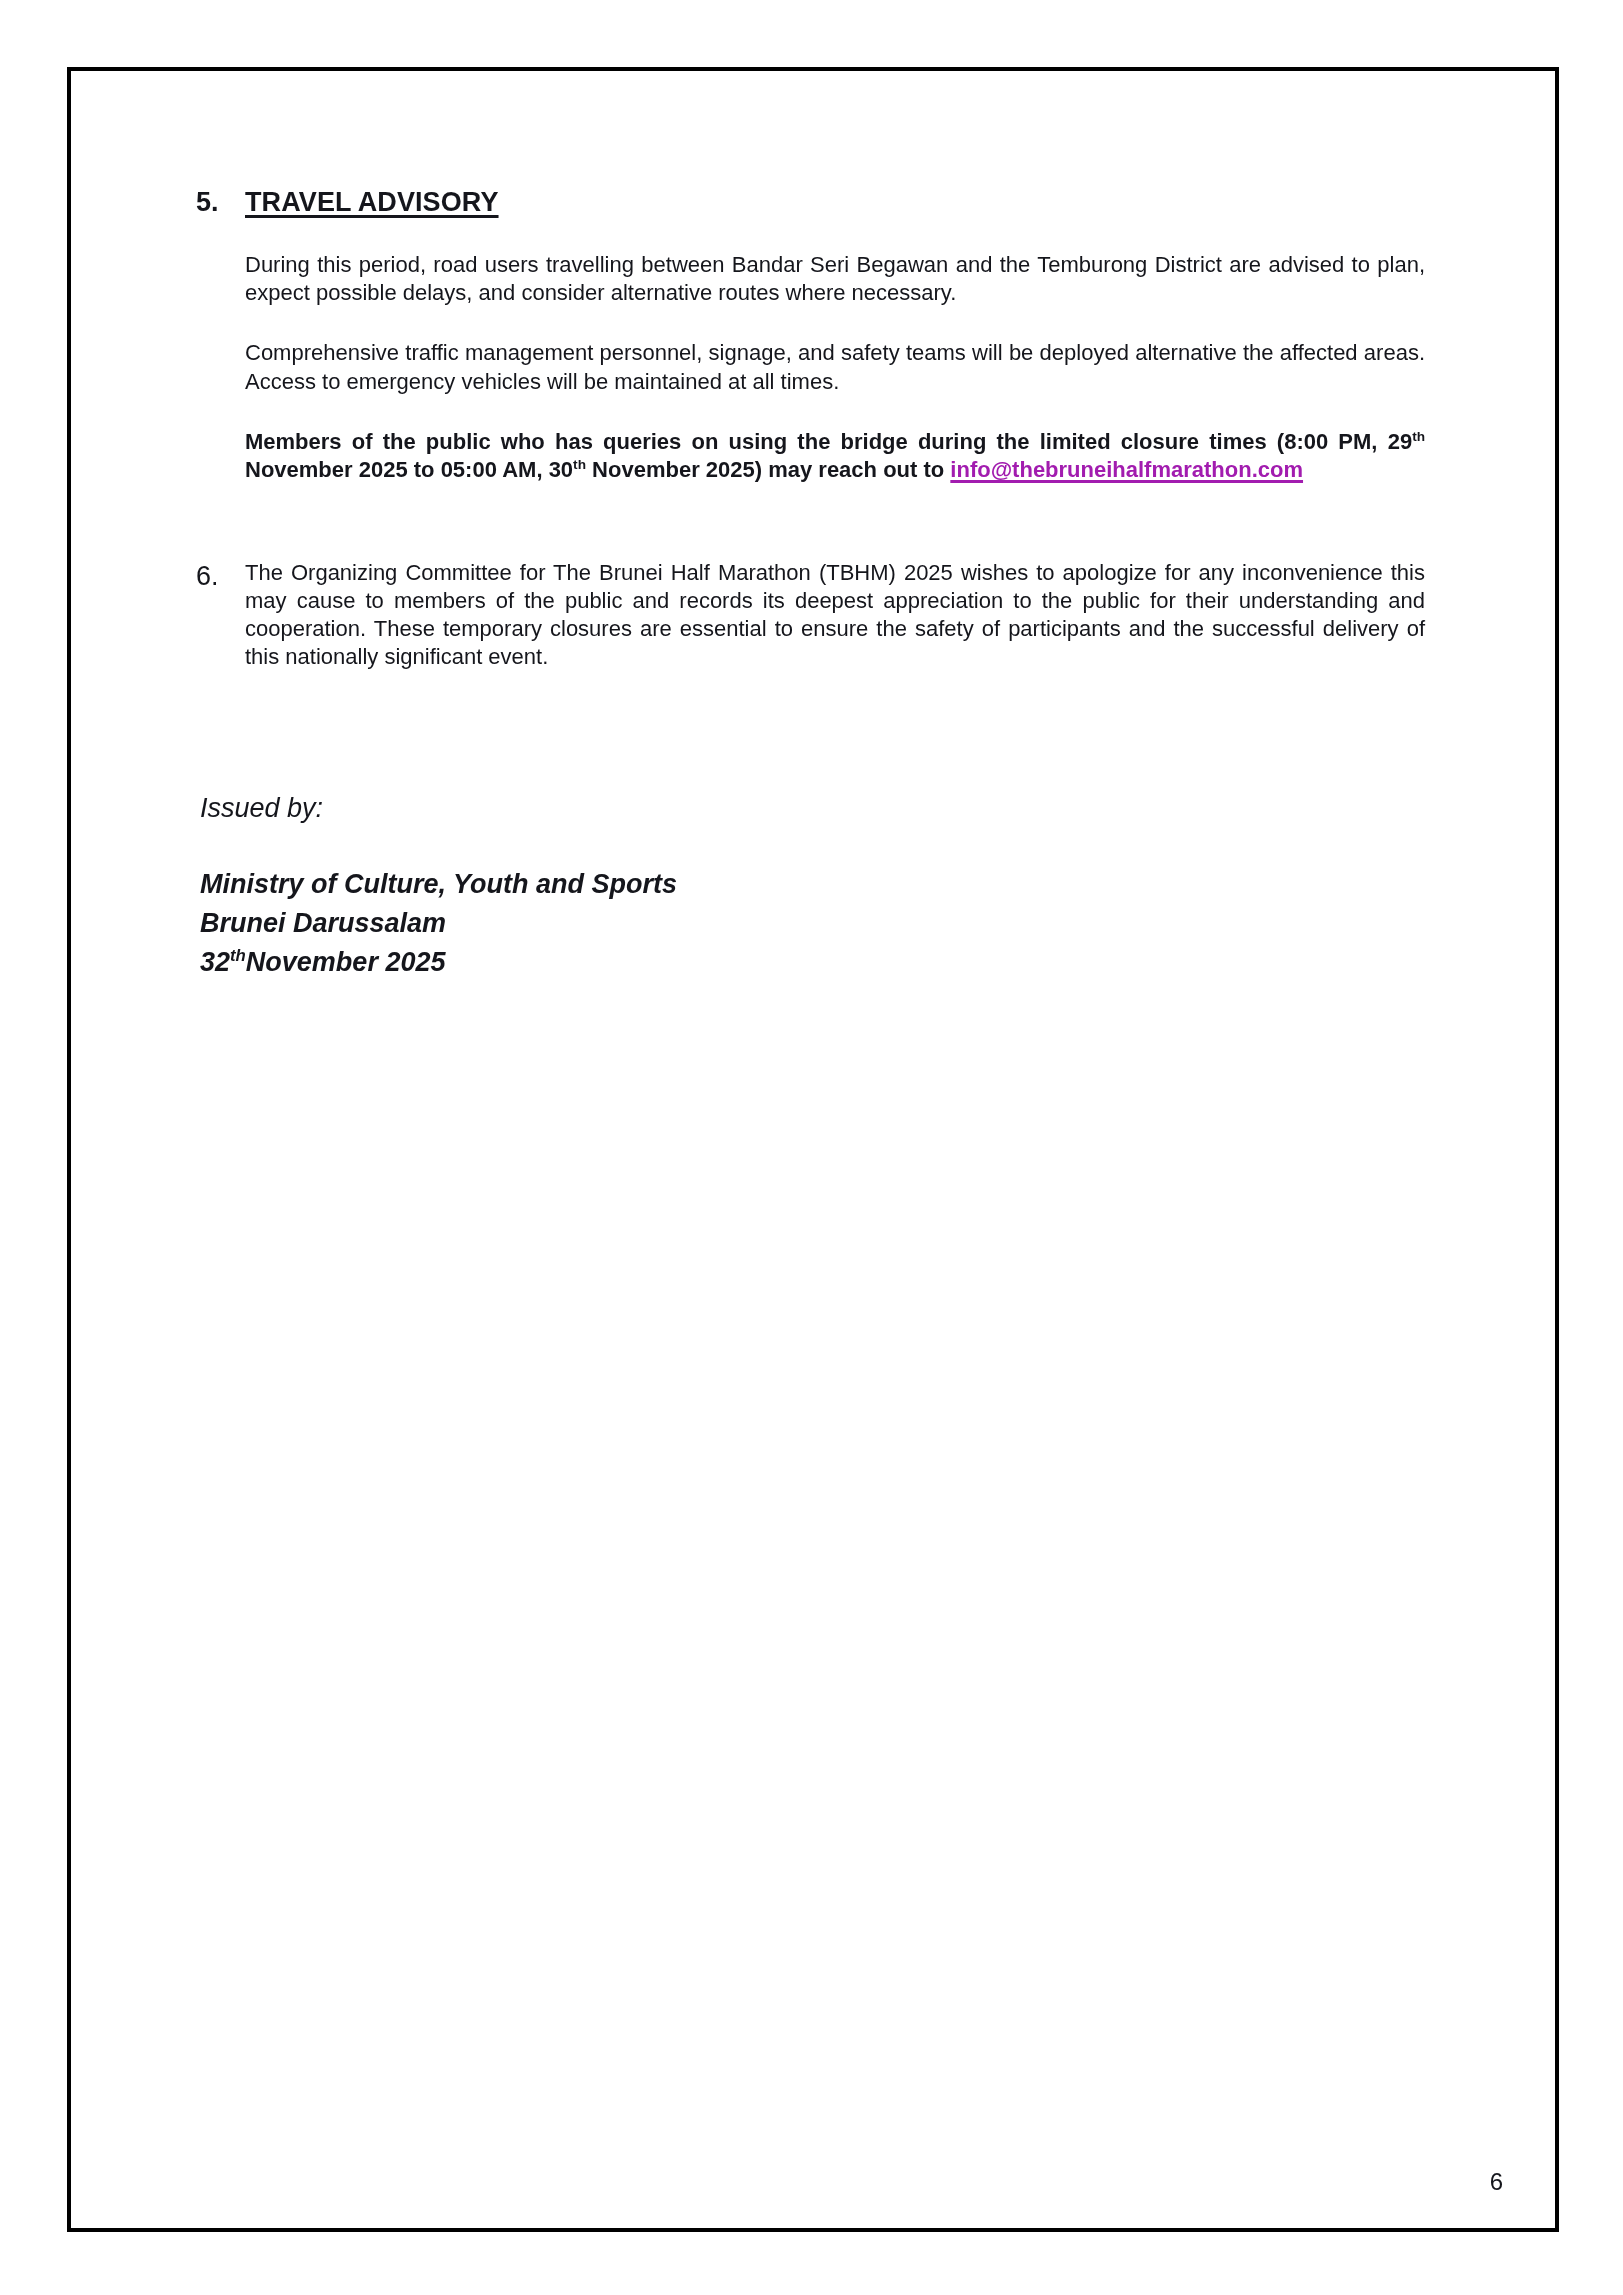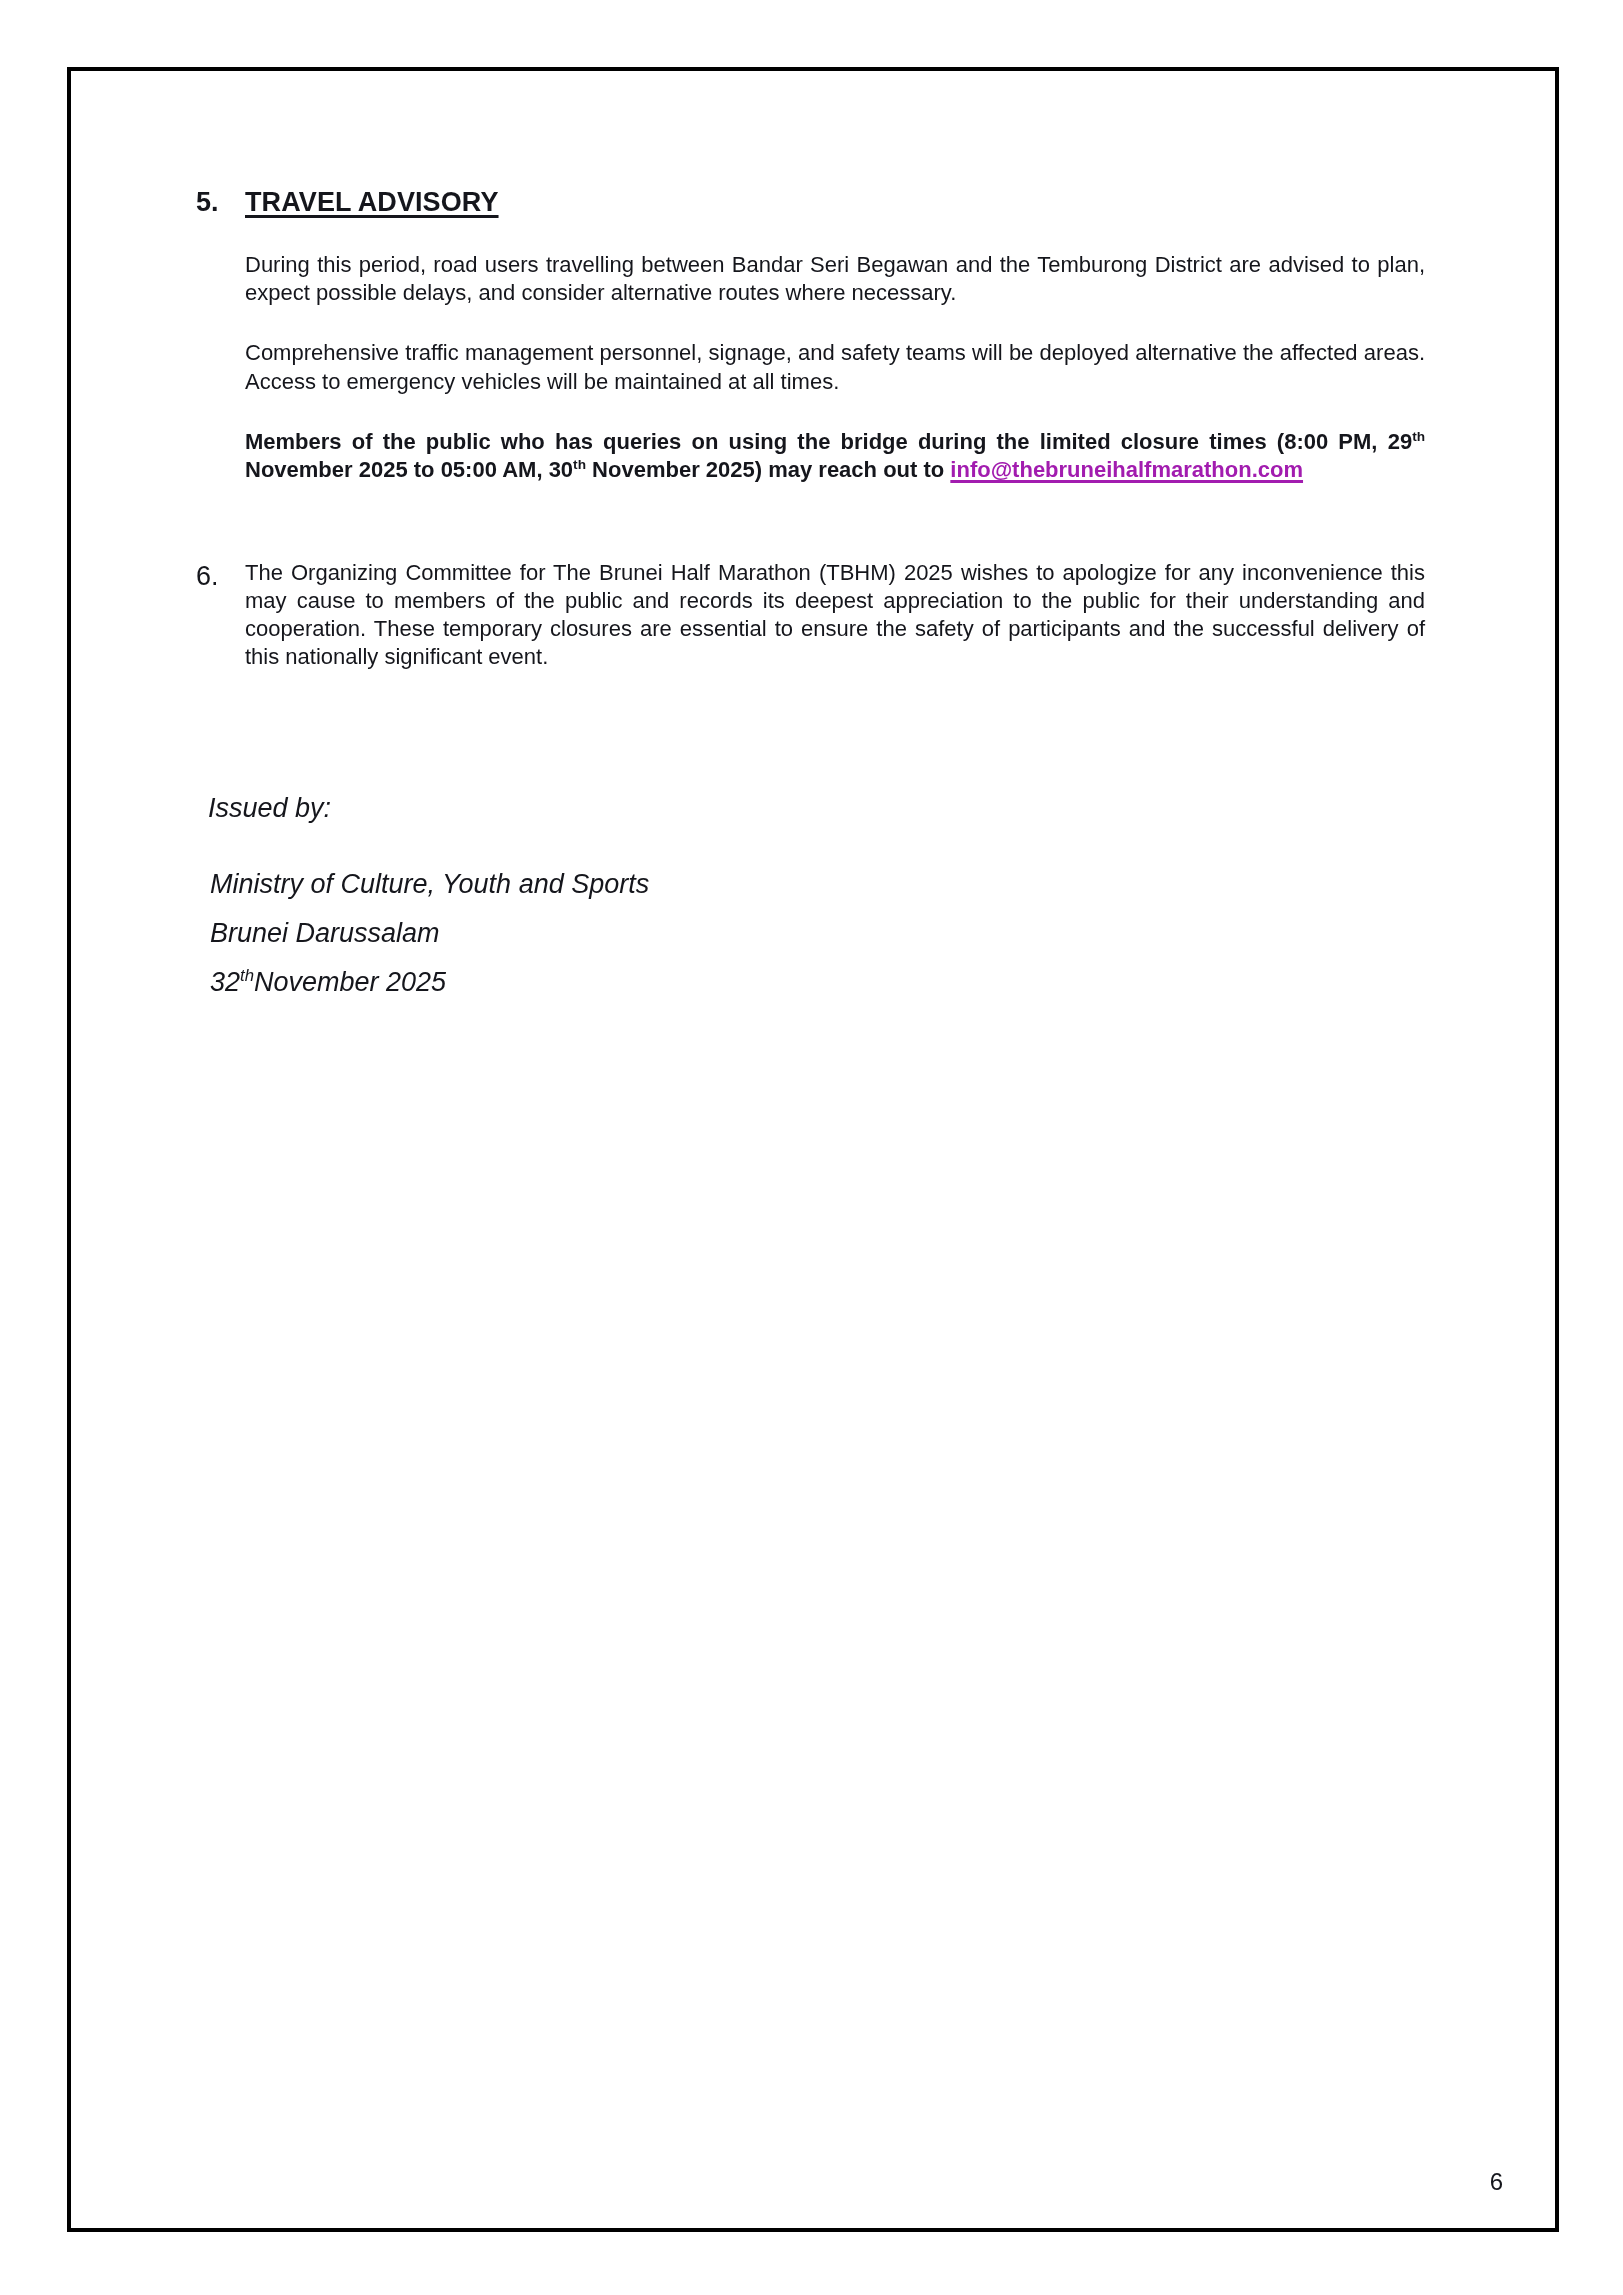--- a/index.html
+++ b/index.html
@@ -106,27 +106,28 @@
   }
 
   
   .signature {
     margin-top: 119px;
     font-style: italic;
     font-size: 27px;
     line-height: 1.285;
   }
   .signature .issued-by {
-    margin: 12px;
+    margin: 4px;
   }
   .signature .org-lines {
     margin: 42px 0 0 0;
   }
   .signature .org-lines div {
-    margin: 14px;
+    margin: 4px;
+    font-weight: bold;
   }
 
   
   .page-number {
     position: absolute;
     right: 120px;
     bottom: 101px;
     font-size: 24px;
     line-height: 1;
     color: #15161c;

